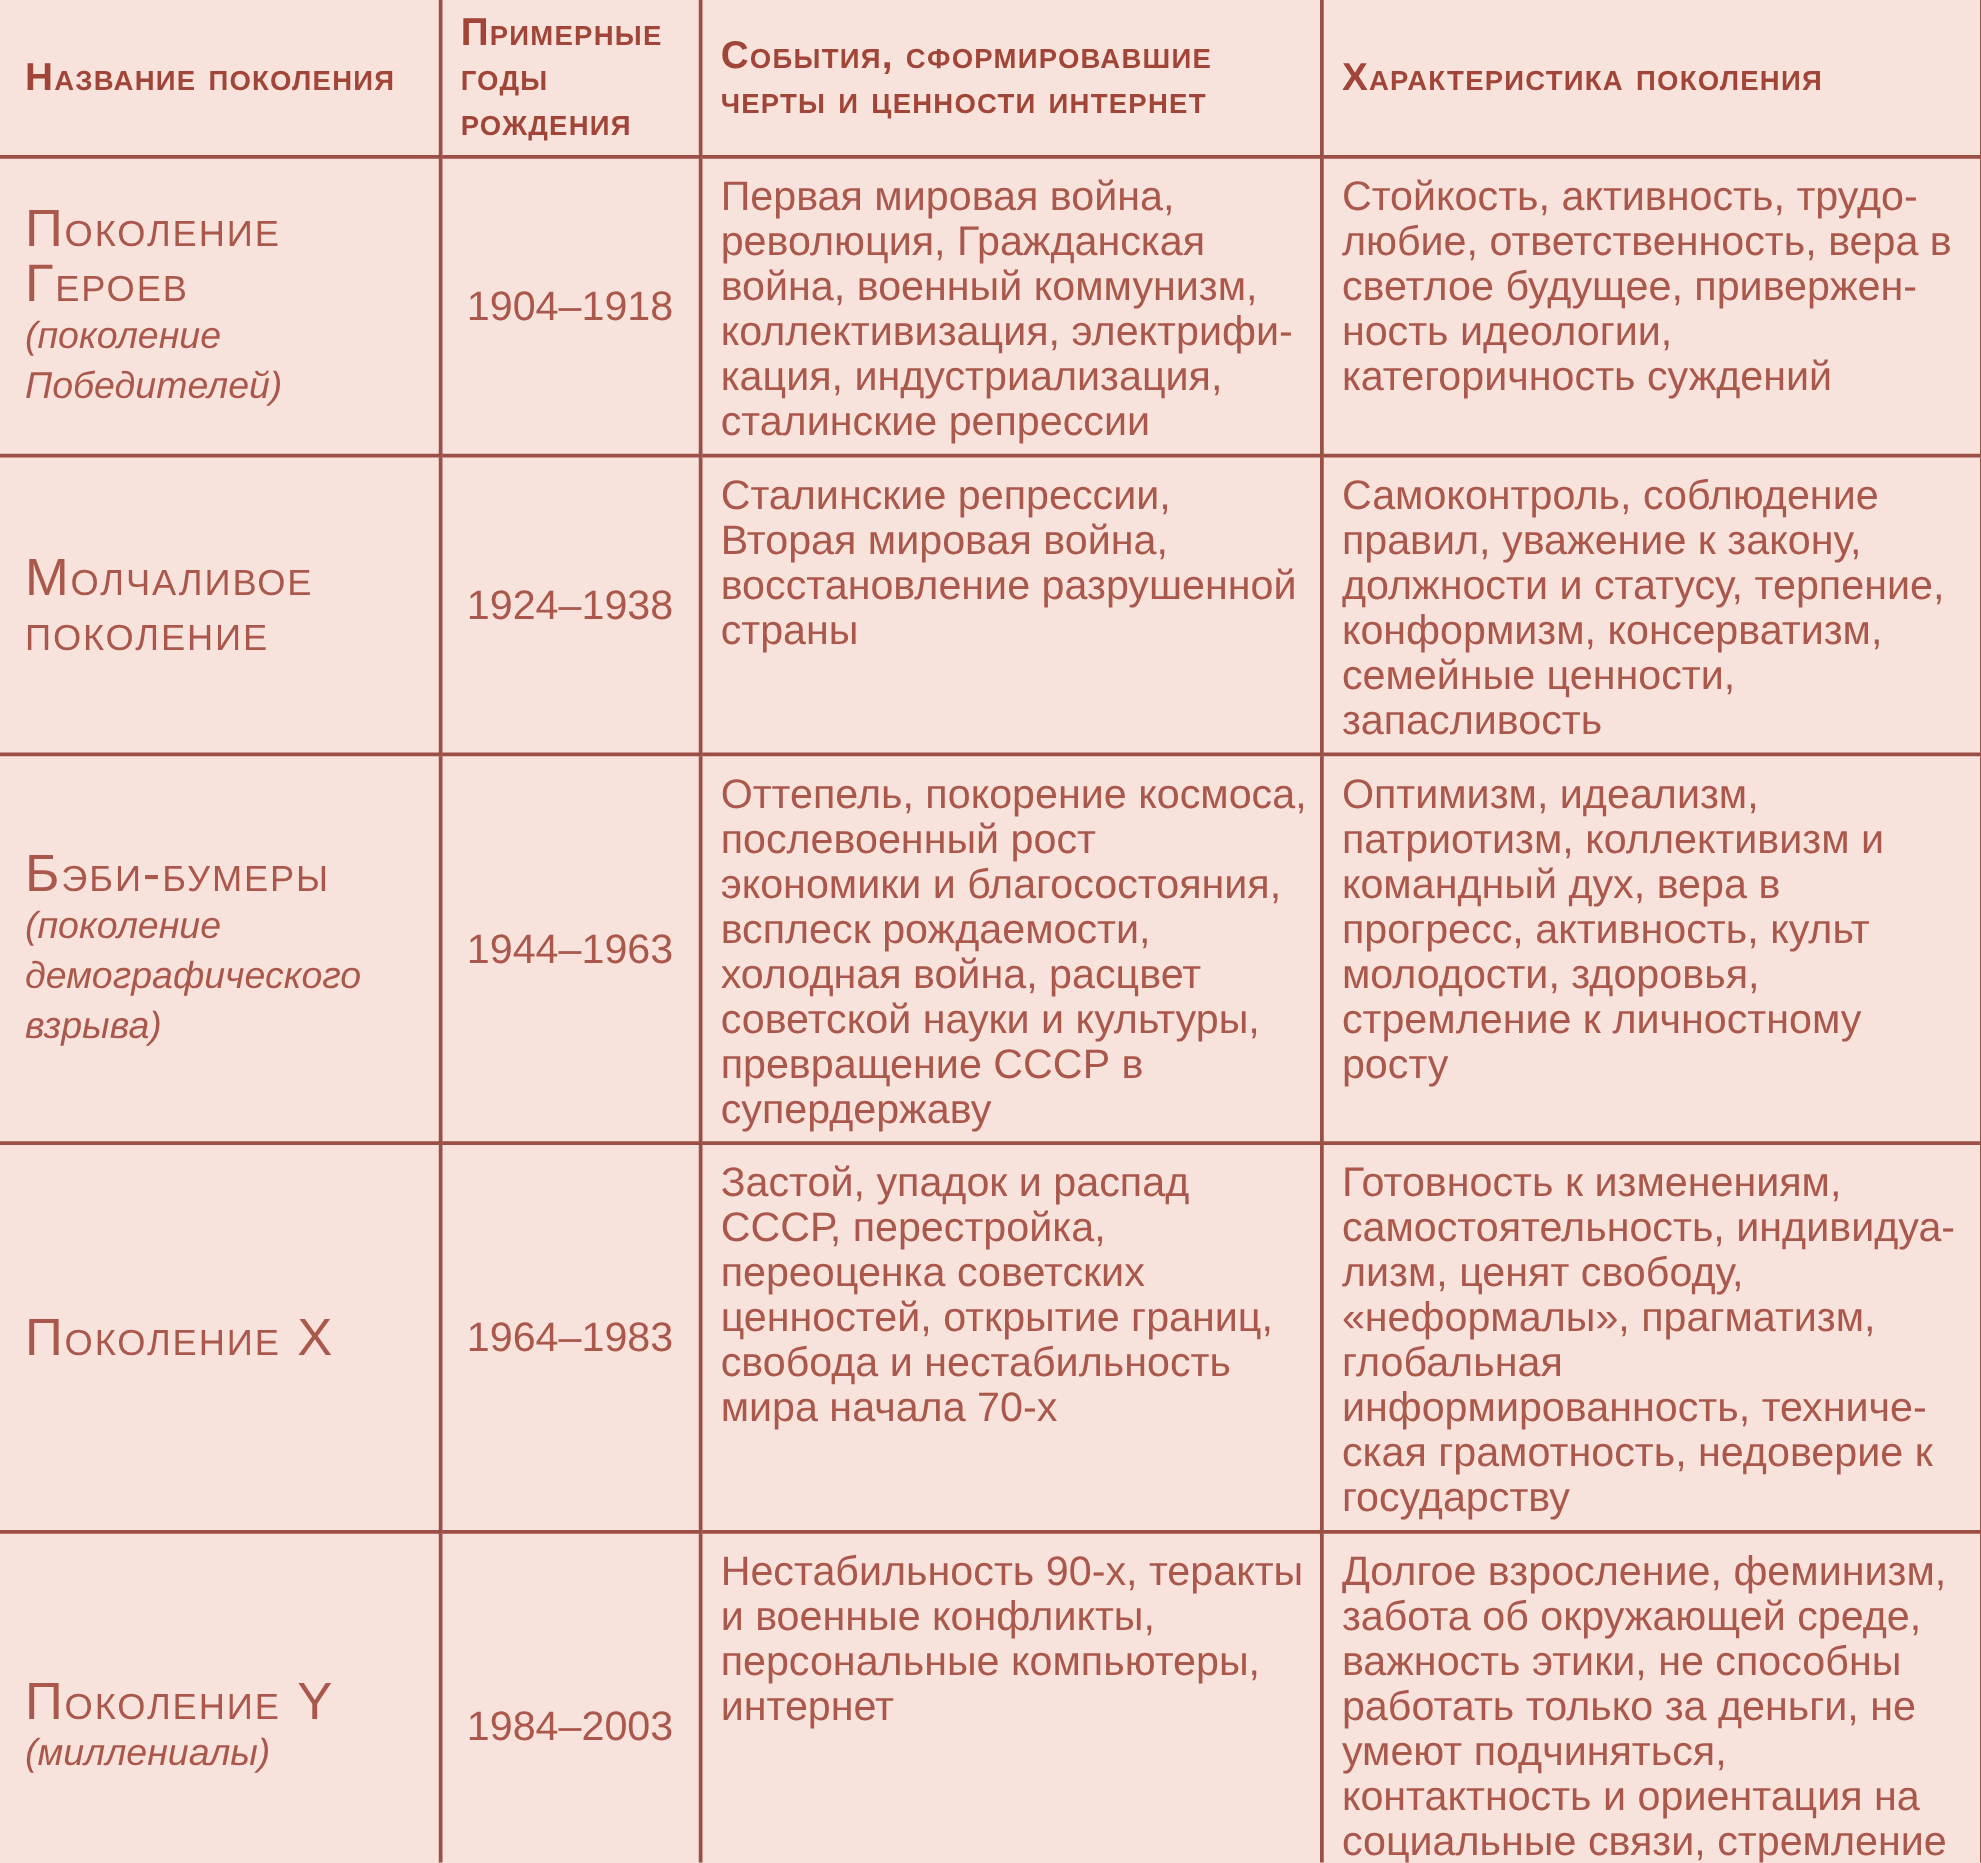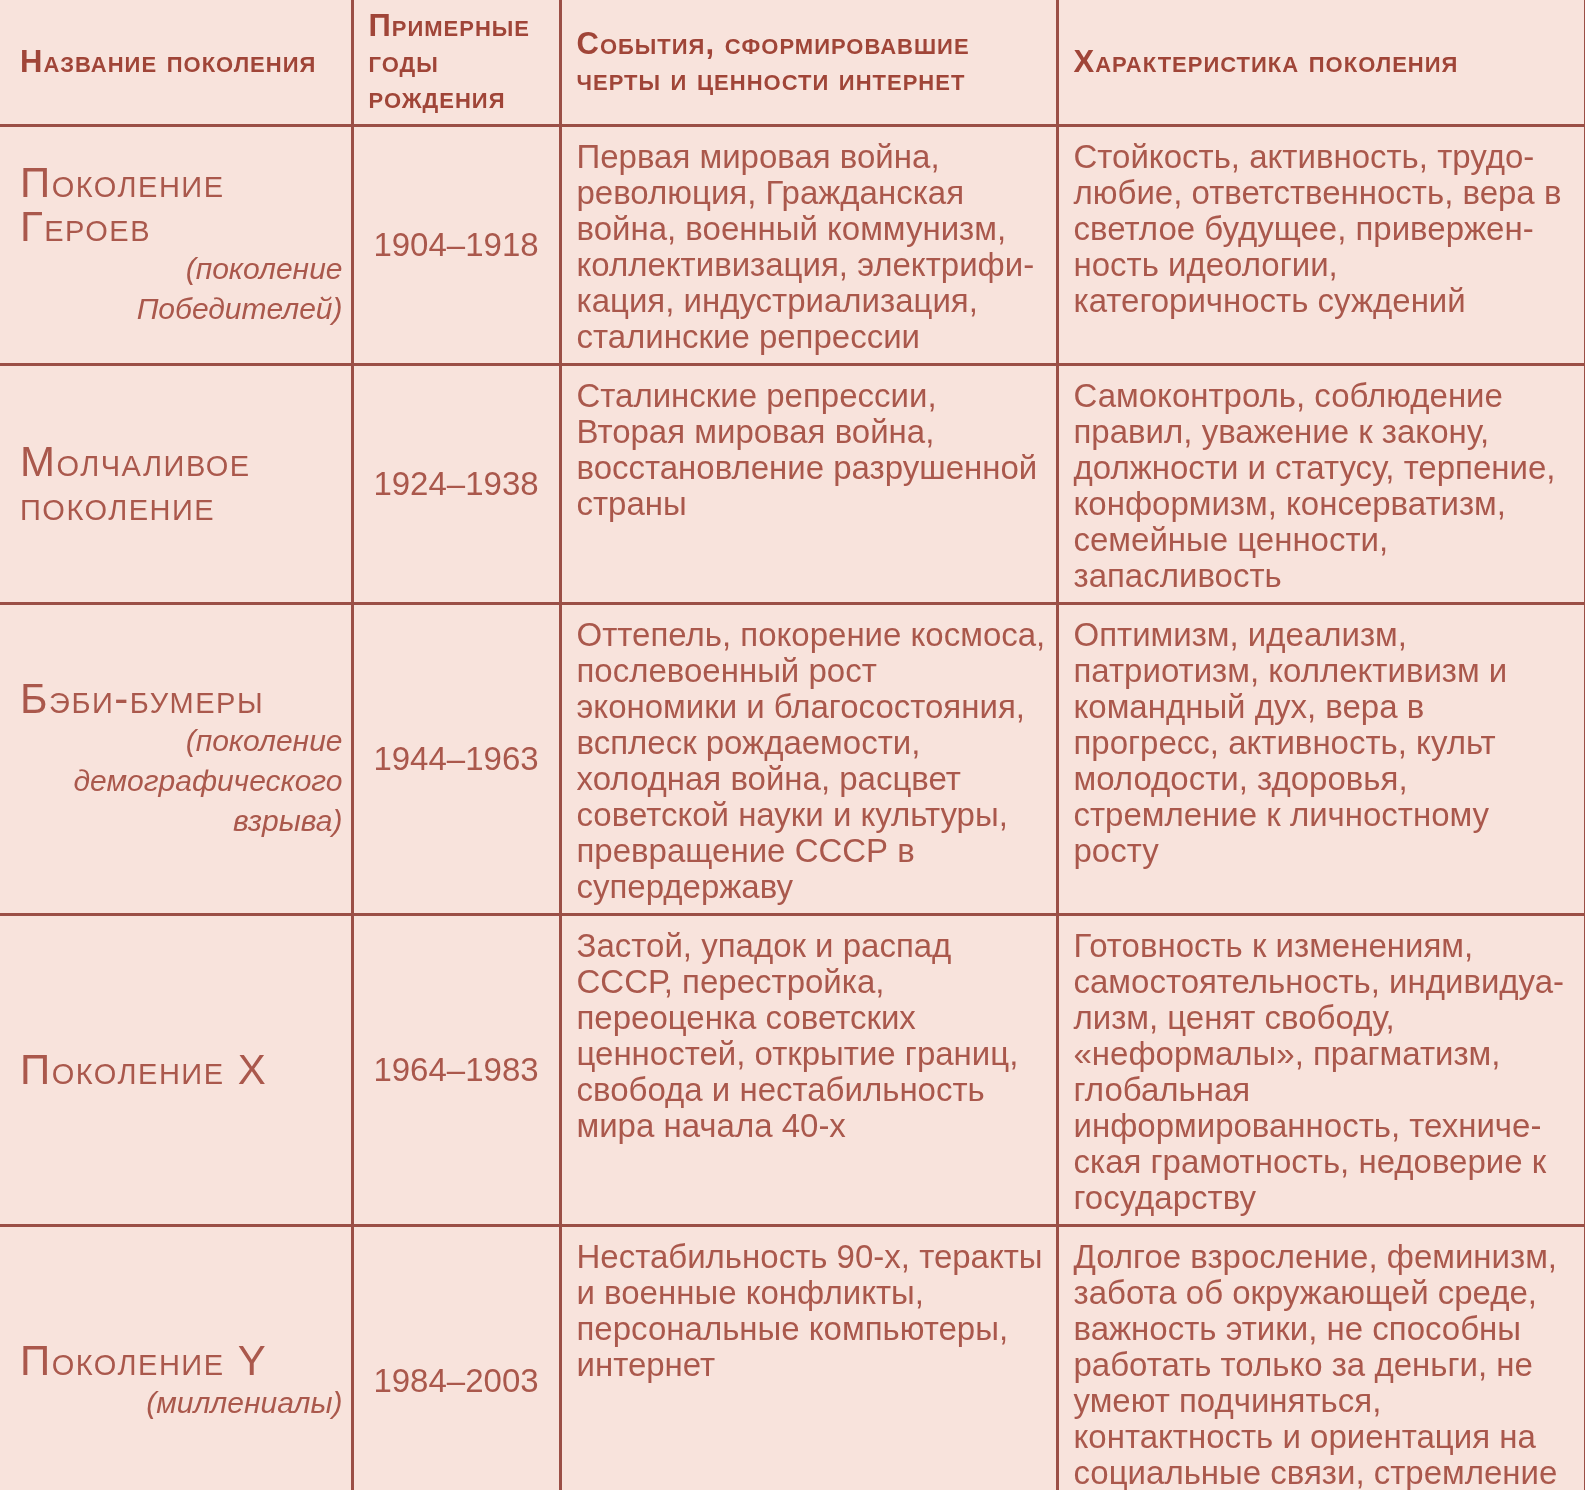--- a/index.html
+++ b/index.html
@@ -63,21 +63,20 @@
     font-variant: small-caps;
     letter-spacing: 1.5px;
     font-size: 42px;
     line-height: 44px;
   }
   .gen-note {
     font-style: italic;
     font-size: 30px;
     line-height: 40px;
     letter-spacing: 0;
-    text-align: right;
   }
   .gen-note:empty { display: none; }
 
   td.years-cell {
     vertical-align: middle;
     text-align: center;
     padding: 0 6px;
     font-size: 33px;
   }
 
@@ -132,21 +131,21 @@
       <td class="years-cell">1944–1963</td>
       <td class="events-cell">Оттепель, покорение космоса, послевоенный рост экономики и благосостояния, всплеск рождаемости, холодная война, расцвет советской науки и культуры, превращение СССР в супердержаву</td>
       <td class="traits-cell">Оптимизм, идеализм, патриотизм, коллективизм и командный дух, вера в прогресс, активность, культ молодости, здоровья, стремление к личностному росту</td>
     </tr>
     <tr class="r4">
       <td class="name-cell">
         <div class="gen-name">Поколение X</div>
 
       </td>
       <td class="years-cell">1964–1983</td>
-      <td class="events-cell">Застой, упадок и распад СССР, перестройка, переоценка советских ценностей, откры­тие границ, свобода и неста­бильность мира начала 40-х</td>
+      <td class="events-cell">Застой, упадок и распад СССР, перестройка, переоценка советских ценностей, откры­тие границ, свобода и неста­бильность мира начала 70-х</td>
       <td class="traits-cell">Готовность к изменениям, самостоятельность, индивидуа­лизм, ценят свободу, «неформа­лы», прагматизм, глобальная информированность, техниче­ская грамотность, недоверие к государству</td>
     </tr>
     <tr class="r5">
       <td class="name-cell">
         <div class="gen-name">Поколение Y</div>
         <div class="gen-note">(миллениалы)</div>
       </td>
       <td class="years-cell">1984–2003</td>
       <td class="events-cell">Нестабильность 90-х, теракты и военные конфликты, персональные компьютеры, интернет</td>
       <td class="traits-cell">Долгое взросление, феминизм, забота об окружающей среде, важность этики, не способны рабо­тать только за деньги, не умеют подчиняться, контактность и ориентация на социальные связи, стремление улучшать мир</td>

